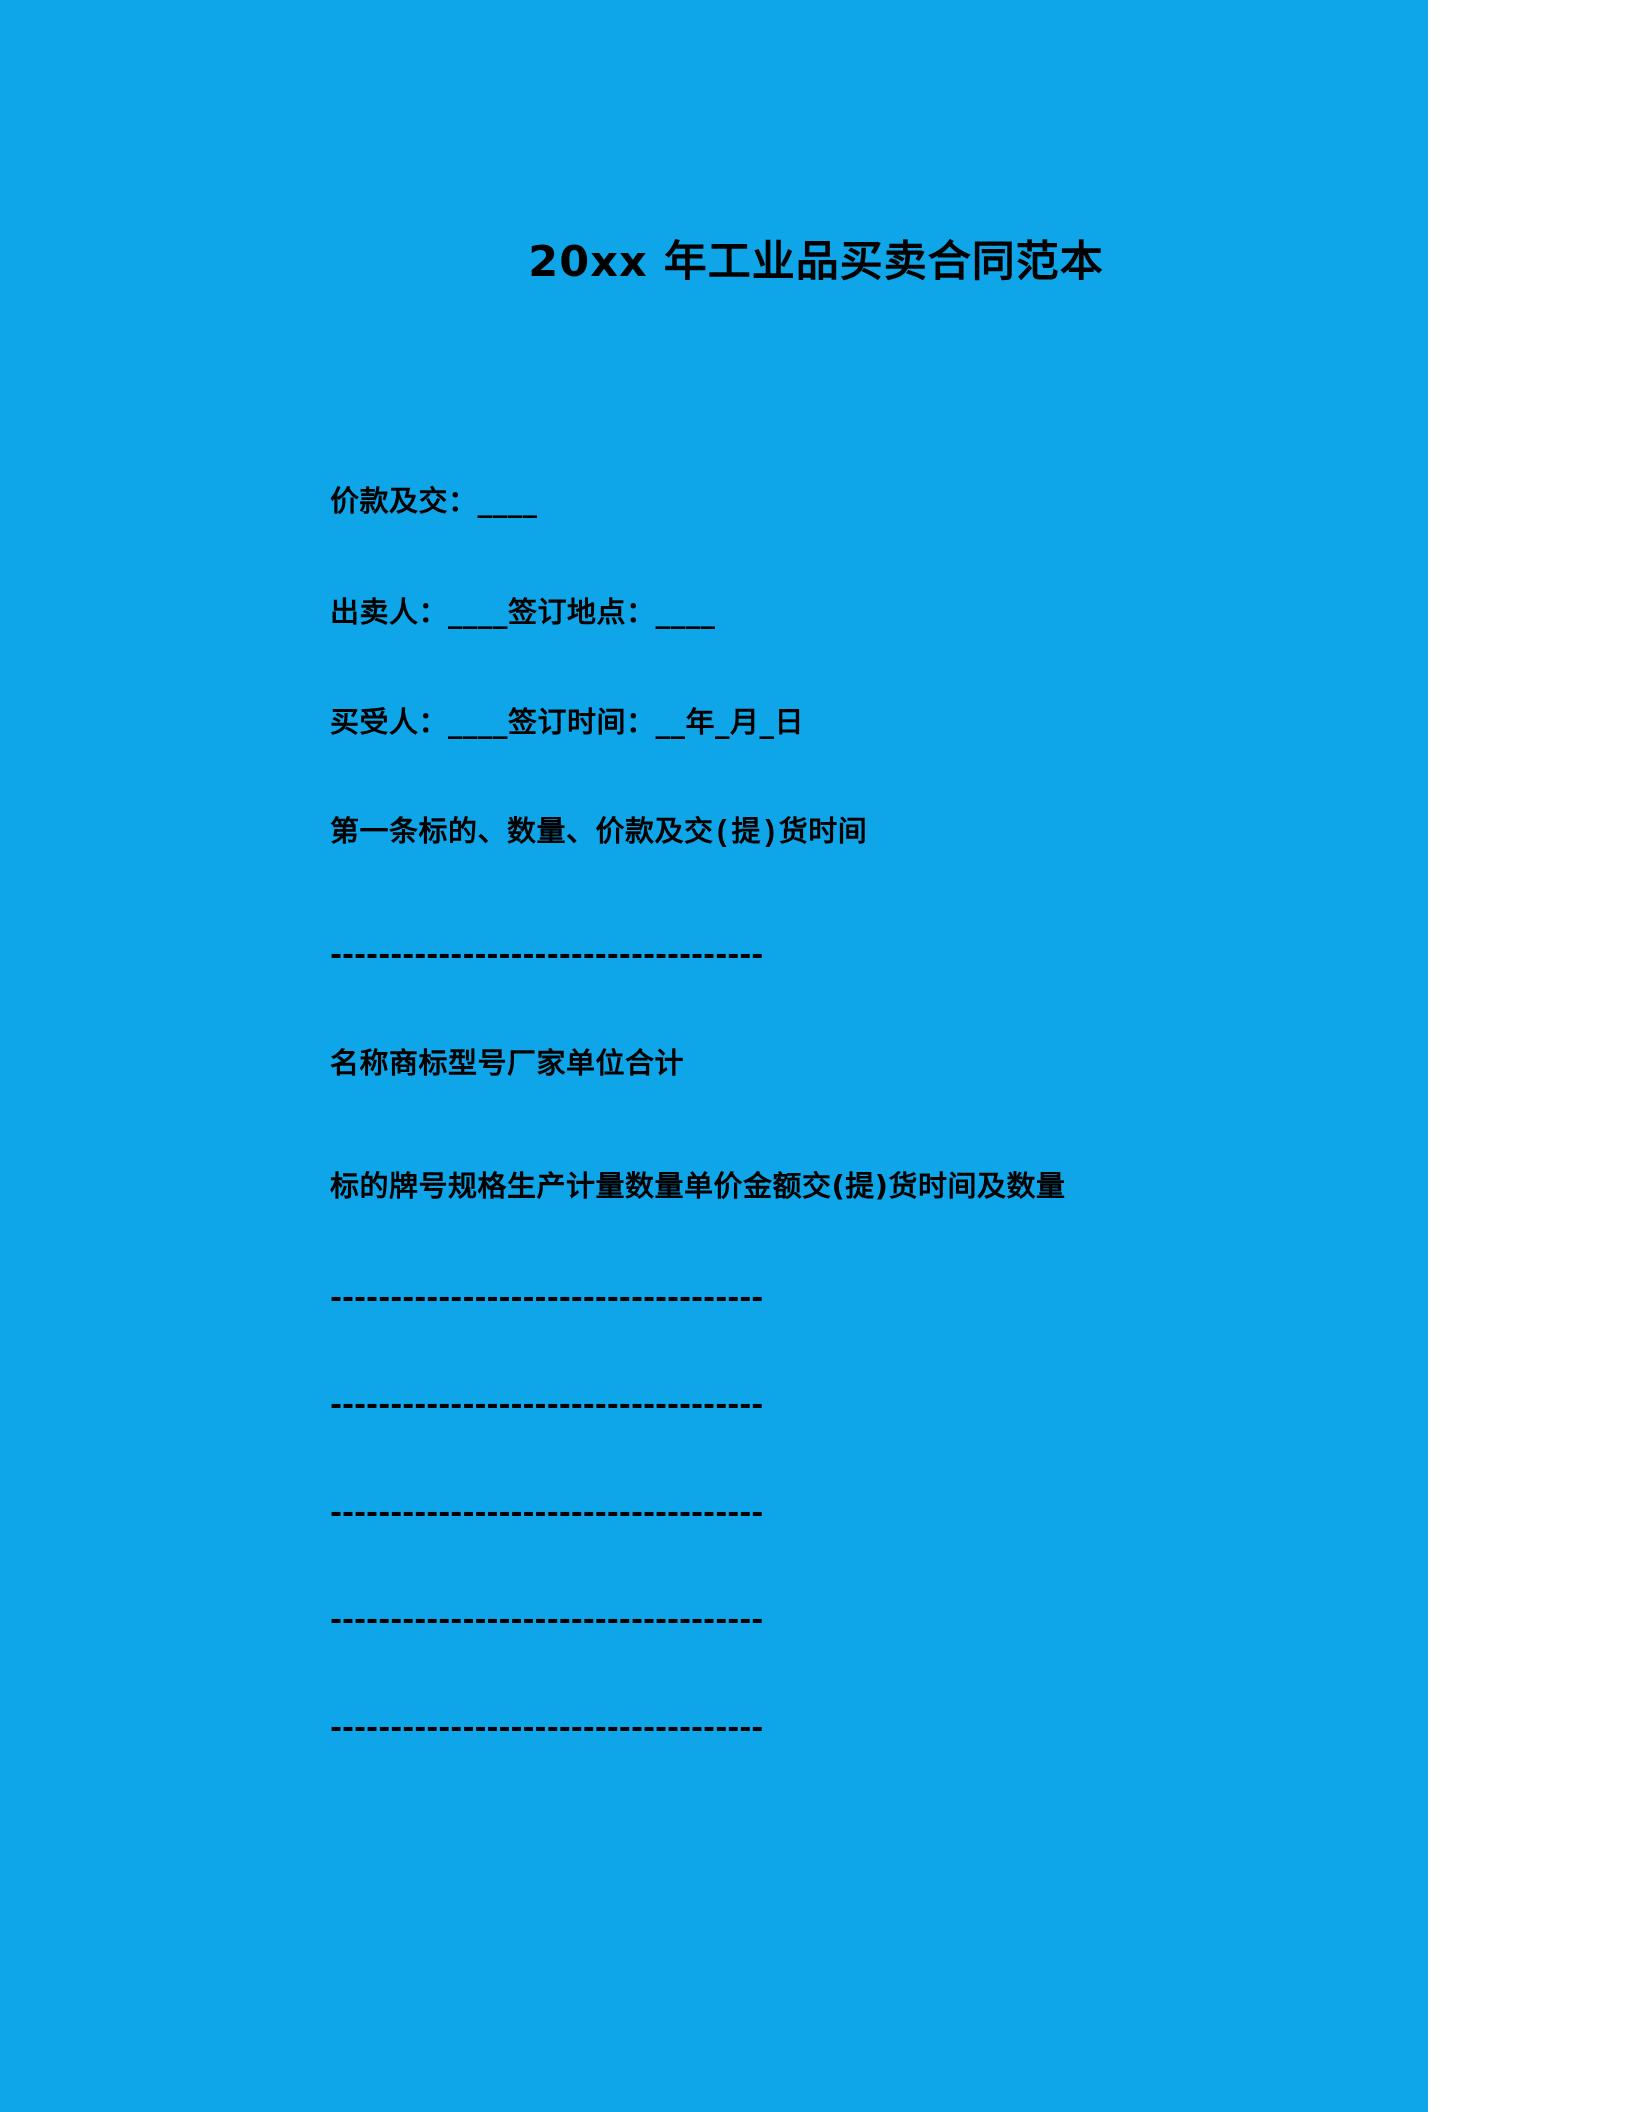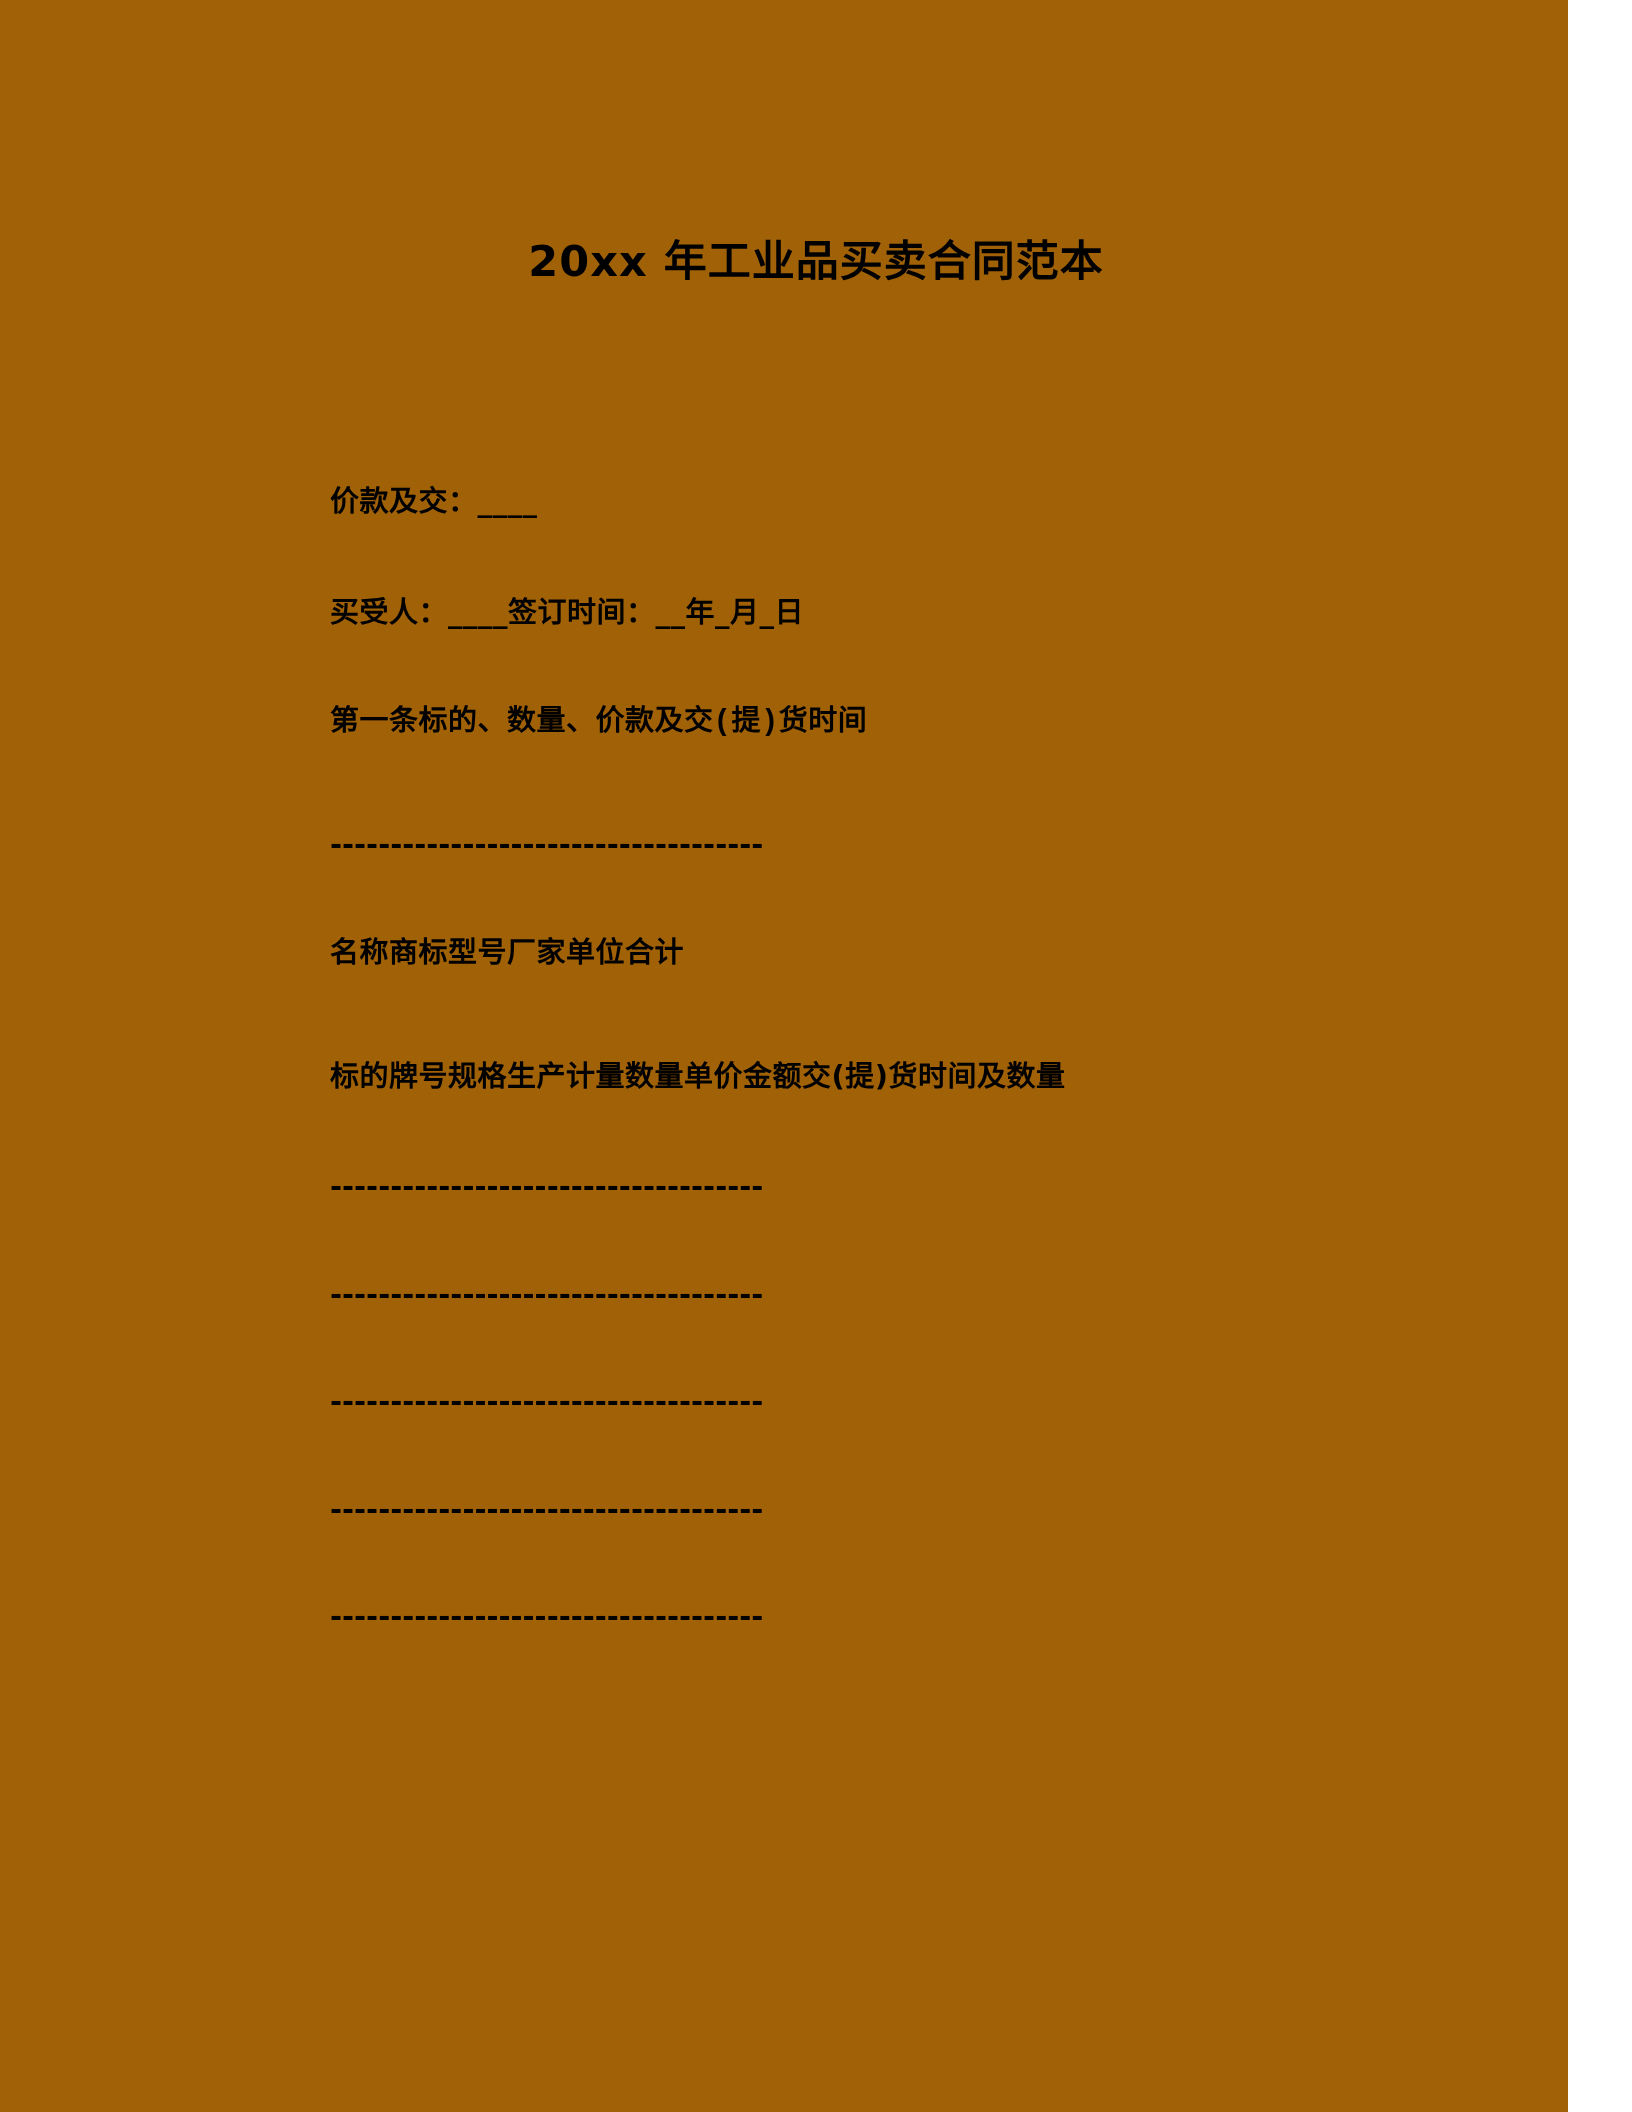--- a/index.html
+++ b/index.html
@@ -10,23 +10,23 @@
   }
   body {
     width: 1632px;
     height: 2112px;
     font-family: "DejaVu Sans", "Liberation Sans", sans-serif;
     color: #000000;
     -webkit-font-smoothing: antialiased;
   }
   .page {
     position: relative;
-    width: 1568px;
+    width: 1428px;
     height: 2112px;
-    background: #a16207;
+    background: #0ea5e9;
     box-sizing: border-box;
     padding: 12px;
     overflow: hidden;
   }
   .doc-title {
     position: absolute;
     top: 205px;
     left: 0;
     width: 1632px;
     text-align: center;
@@ -67,20 +67,21 @@
 
 <div class="page">
 
   <h1 class="doc-title">20xx 年工业品买卖合同范本</h1>
 
   <div class="body-block">
 
 
     <p class="para">价款及交：____</p>
 
+    <p class="para">出卖人：____签订地点：____</p>
 
     <p class="para">买受人：____签订时间：__年_月_日</p>
 
     <p class="para gap-large">第一条标的、数量、价款及交(提)货时间</p>
 
     <p class="para rule">------------------------------------</p>
 
     <p class="para gap-large">名称商标型号厂家单位合计</p>
 
     <p class="para">标的牌号规格生产计量数量单价金额交(提)货时间及数量</p>

